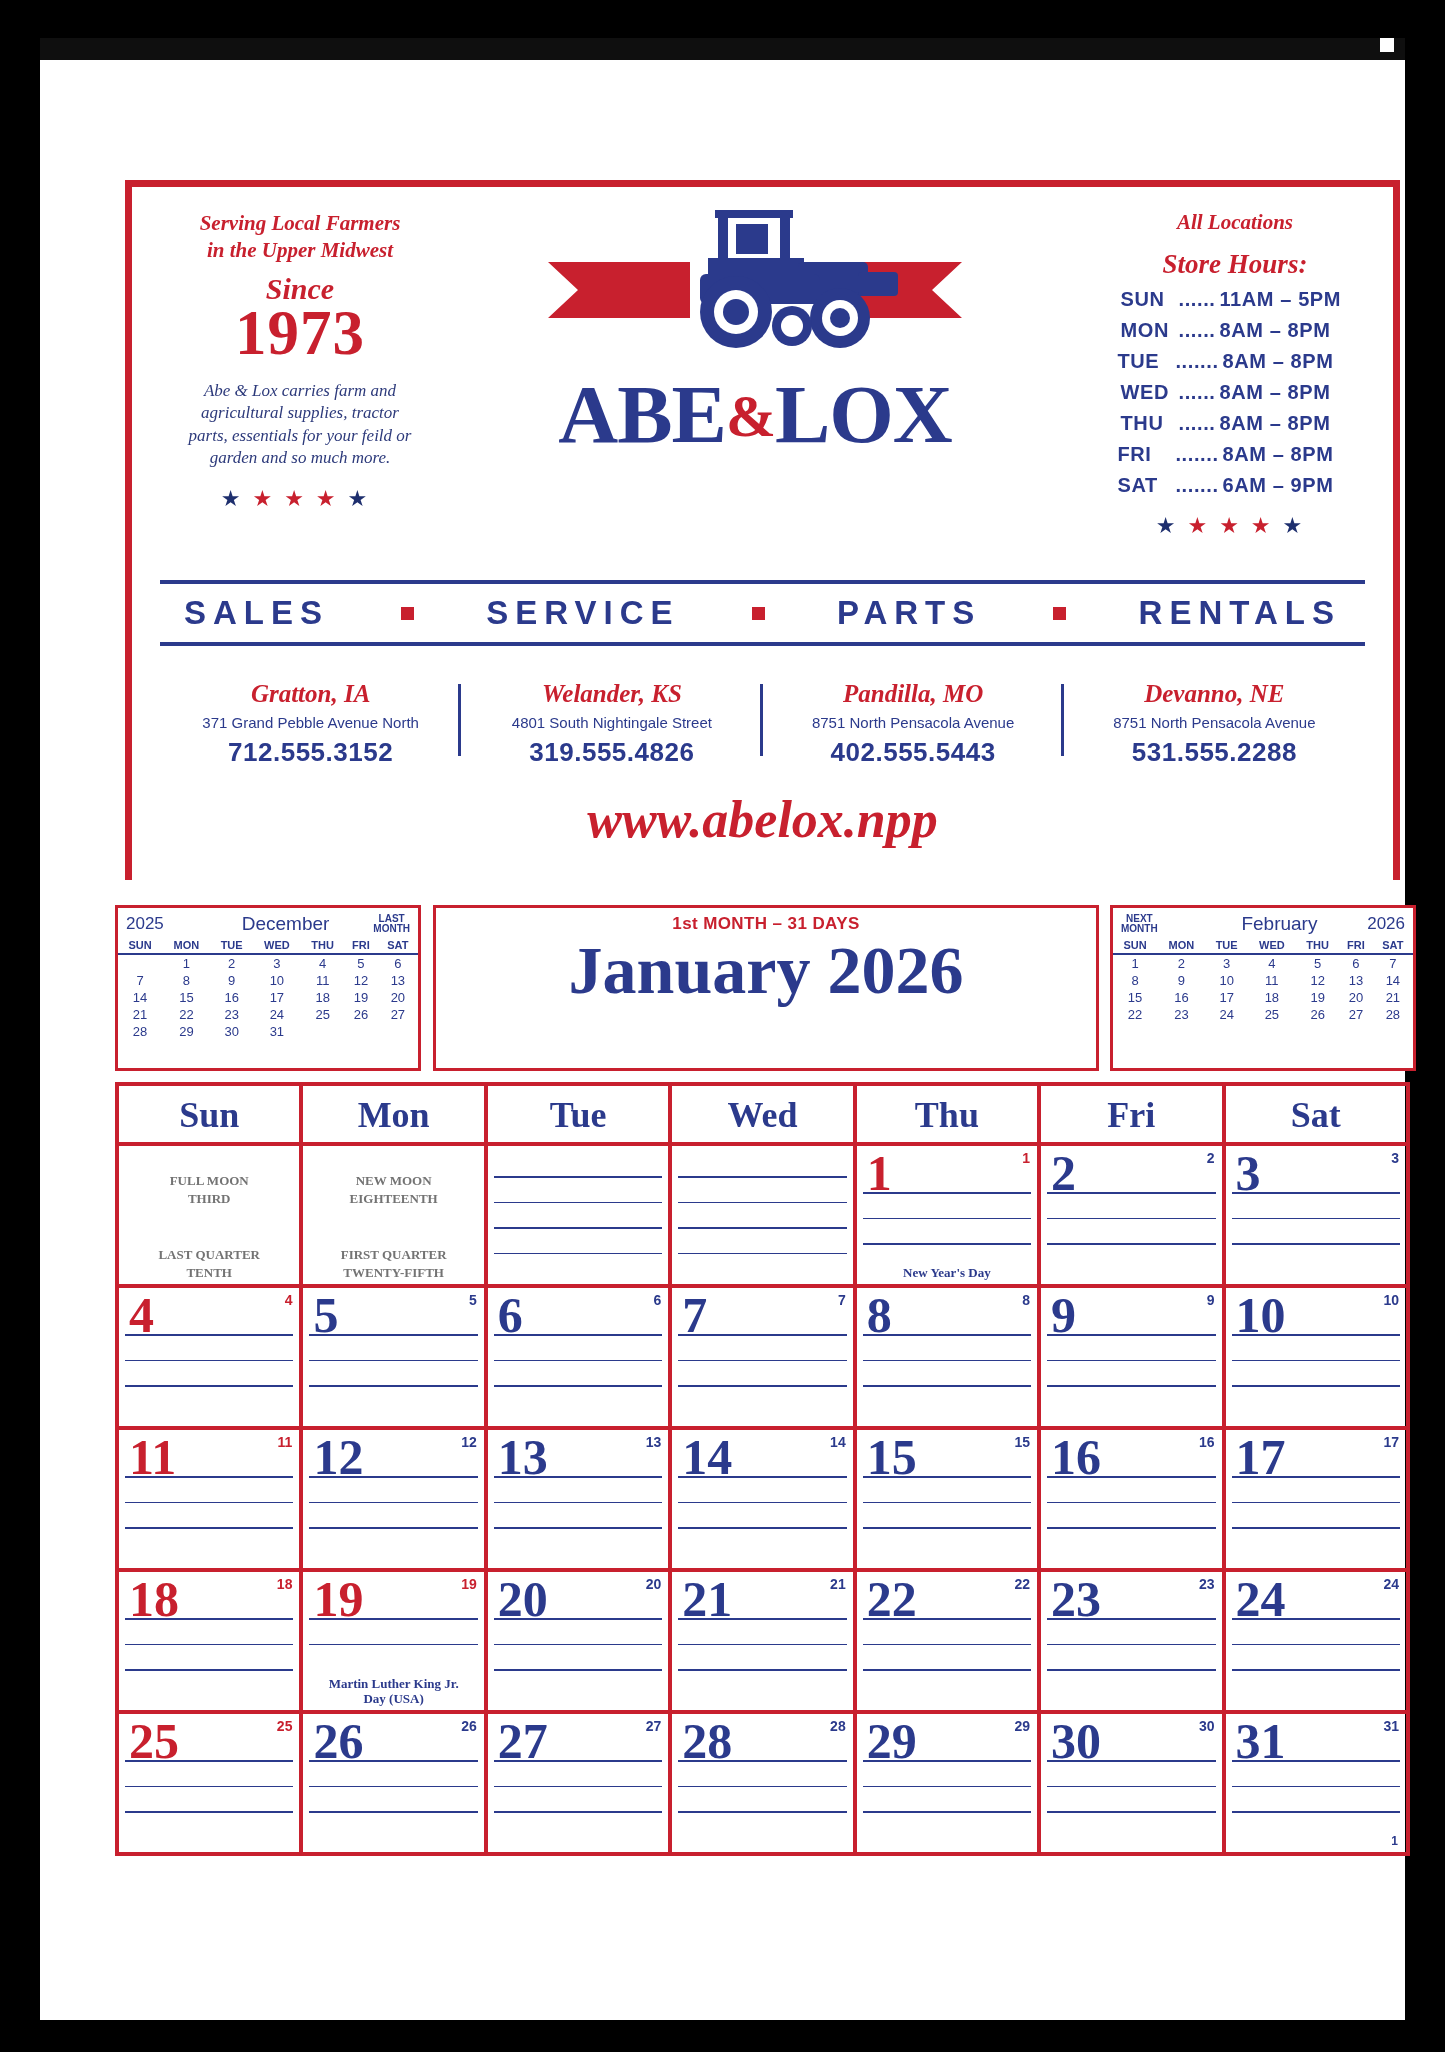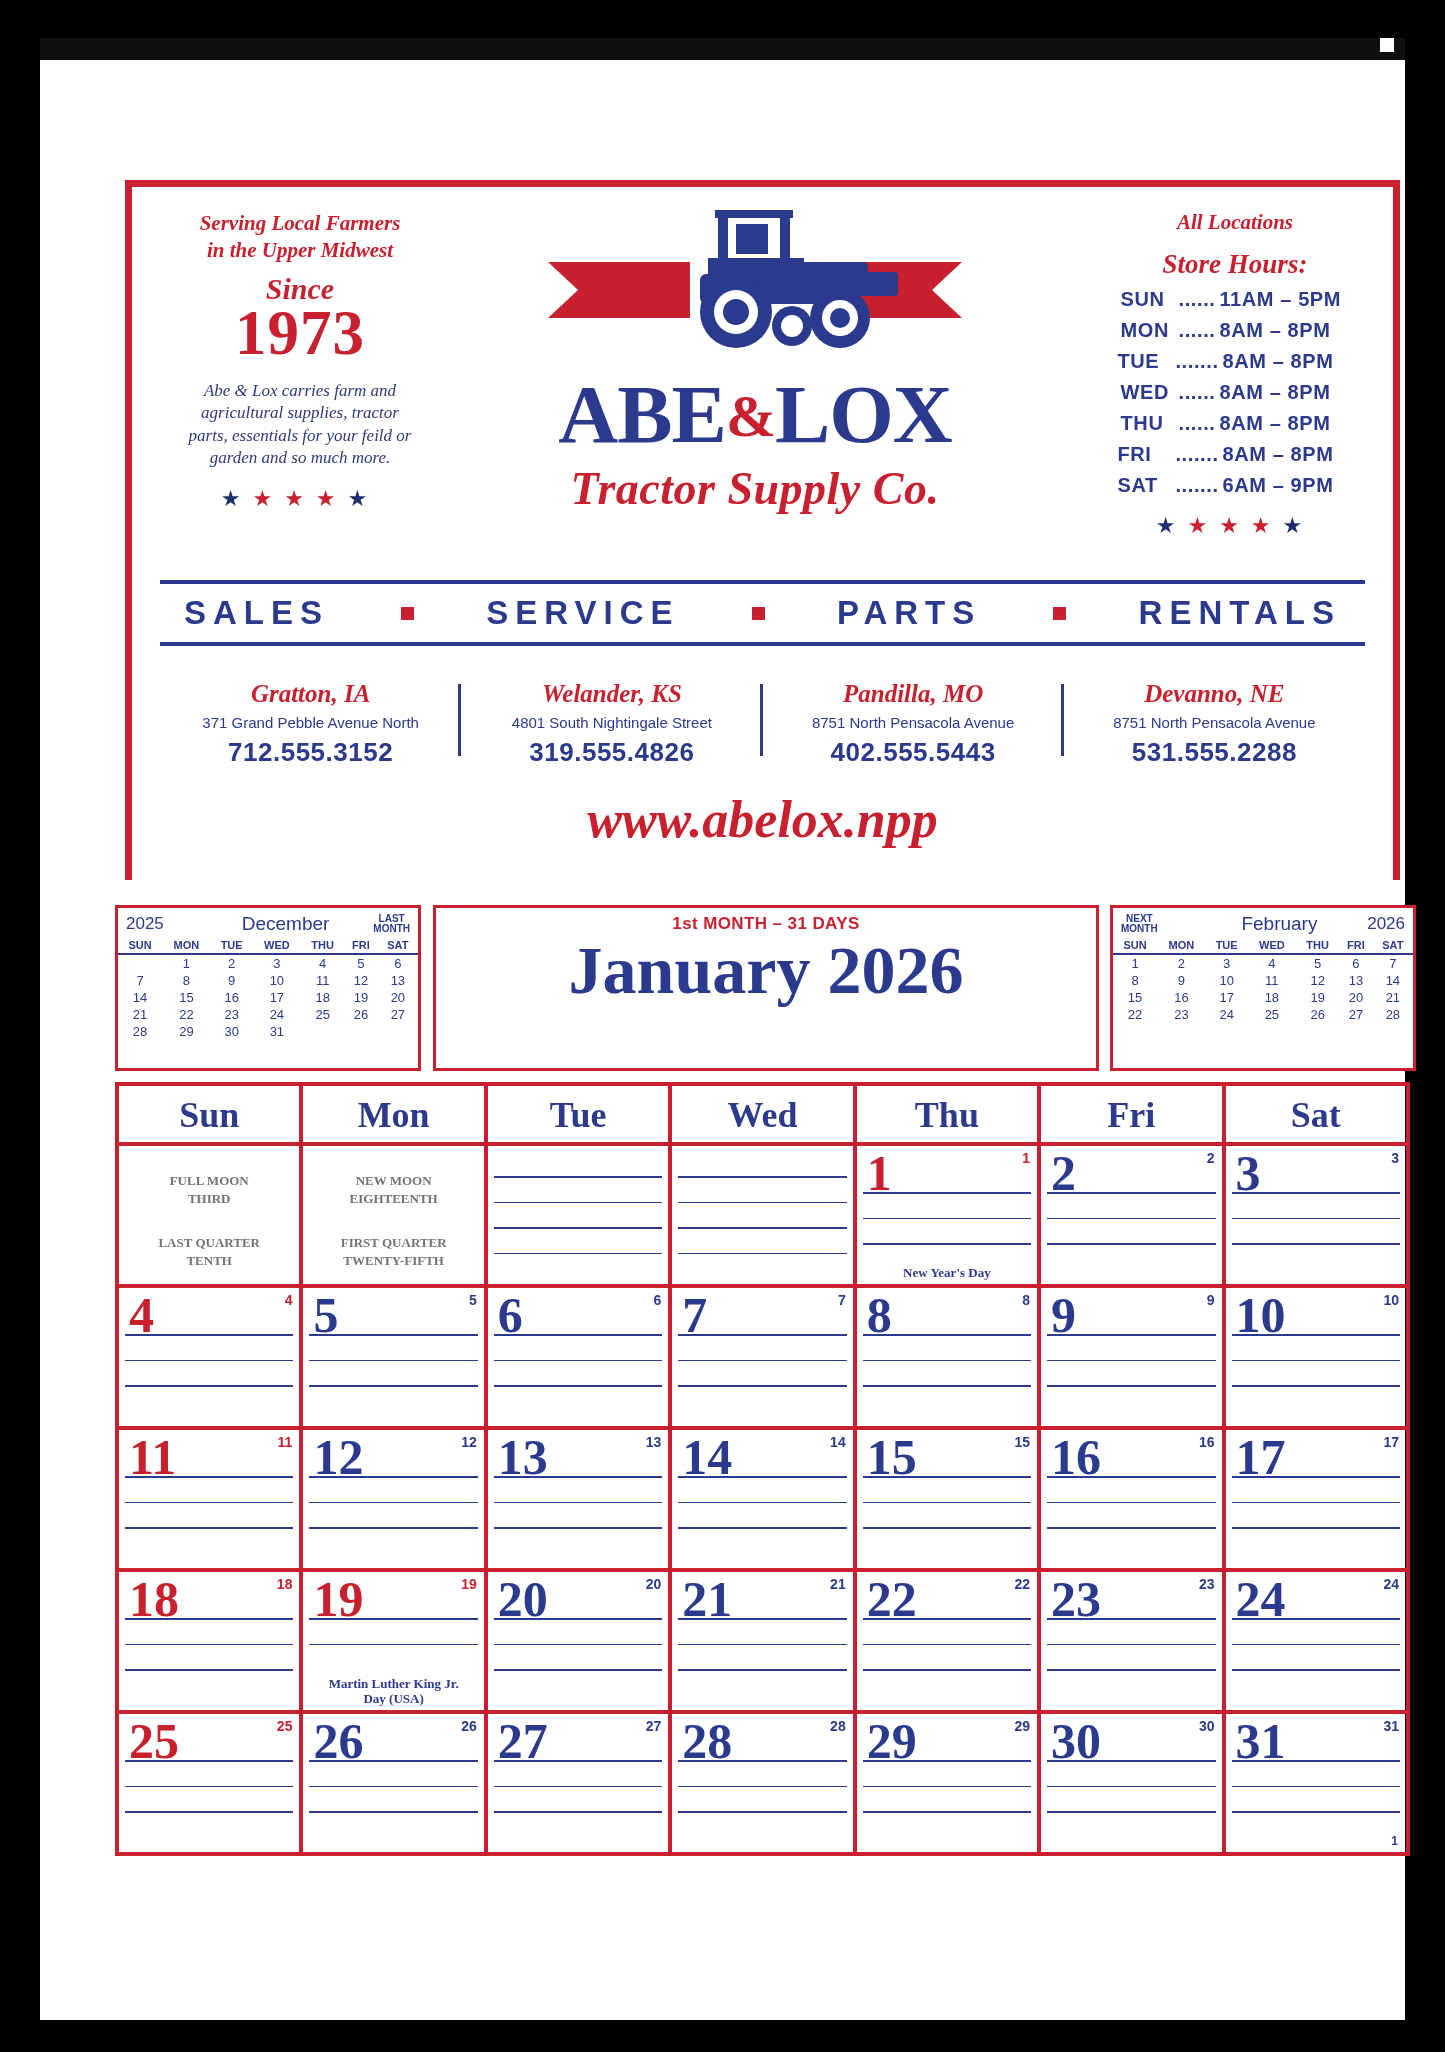--- a/index.html
+++ b/index.html
@@ -79,21 +79,21 @@
   .bignum{position:absolute;left:10px;top:2px;font-family:"Liberation Serif",serif;font-weight:bold;font-size:50px;line-height:1;}
   .cornernum{position:absolute;right:7px;top:4px;font-size:14px;font-weight:bold;}
   .blue{color:#2b3a8c;}
   .red{color:#c8202e;}
   .lines{position:absolute;left:6px;right:6px;top:30px;}
   .lines .ln{height:1.5px;background:#2b3a8c;margin-bottom:24px;}
   .lines.offset{top:46px;}
   .holiday{position:absolute;left:0;right:0;bottom:4px;text-align:center;color:#2b3a8c;font-family:"Liberation Serif",serif;font-weight:bold;font-size:13px;line-height:1.1;}
   .moon{position:absolute;left:0;right:0;text-align:center;color:#737373;font-family:"Liberation Serif",serif;font-weight:bold;font-size:13px;line-height:1.35;}
   .moon.a{top:26px;}
-  .moon.b{top:88px;}
+  .moon.b{top:100px;}
   .tiny1{position:absolute;right:8px;bottom:4px;color:#2b3a8c;font-size:12px;font-weight:bold;}
 </style>
 </head>
 <body>
 
 <div class="page">
   <div class="topbar"></div>
   <div class="hangnotch"></div>
   <div class="paper">
 
@@ -132,21 +132,20 @@
             <circle cx="300" cy="118" r="30" fill="#2b3a8c"></circle>
             <circle cx="300" cy="118" r="18" fill="#ffffff"></circle>
             <circle cx="300" cy="118" r="10" fill="#2b3a8c"></circle>
             <circle cx="252" cy="126" r="20" fill="#2b3a8c"></circle>
             <circle cx="252" cy="126" r="11" fill="#ffffff"></circle>
           </g>
         </svg>
         <div class="brand">
           <span>ABE</span><span class="amp">&amp;</span><span>LOX</span>
         </div>
-        <div class="tagline">Tractor Supply Co.</div>
       </div>
 
       <div class="hours-col">
         <div class="hours-title1">All Locations</div>
         <div class="hours-title2">Store Hours:</div>
 
         <div class="hrow">
             <span class="d">SUN</span>
             <span class="dots">......</span>
             <span class="t">11AM – 5PM</span>

